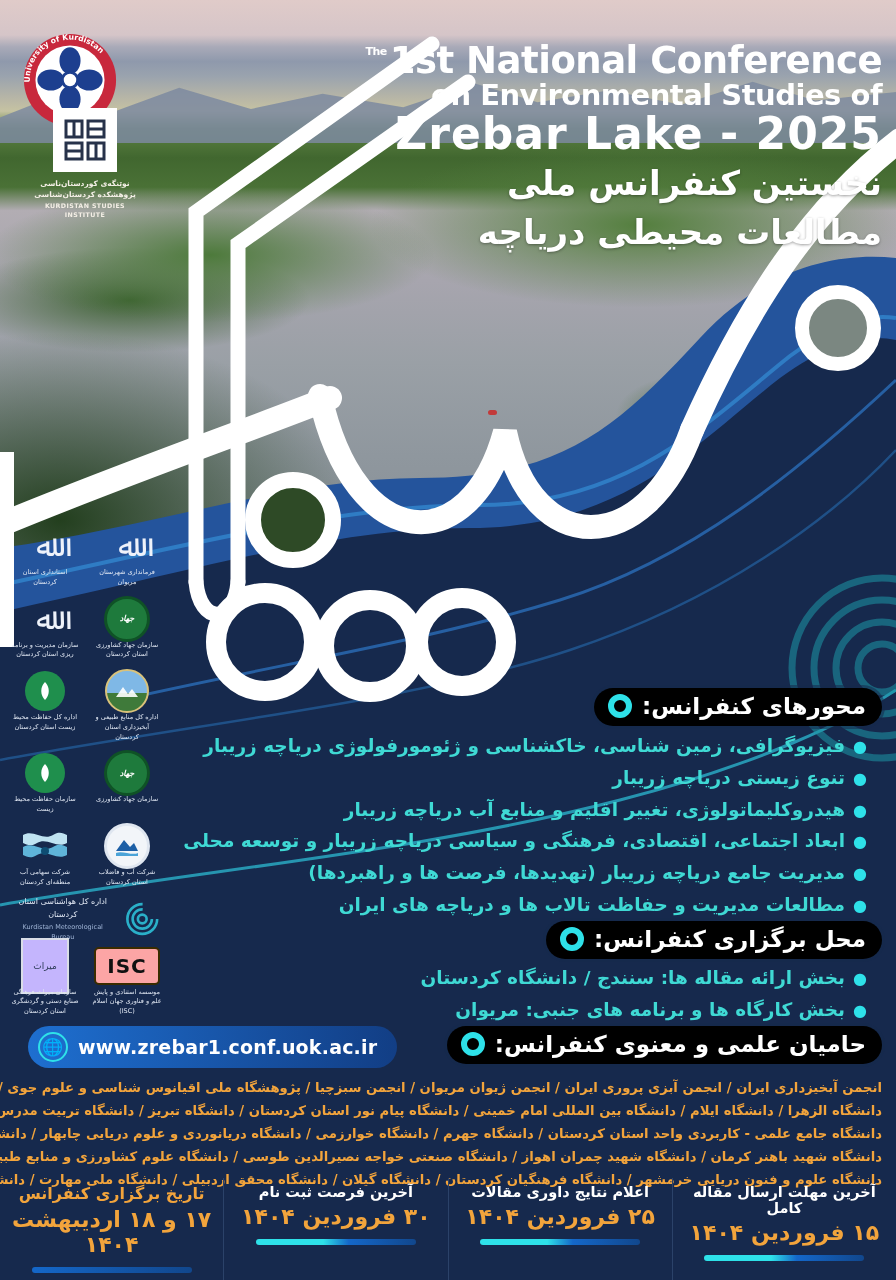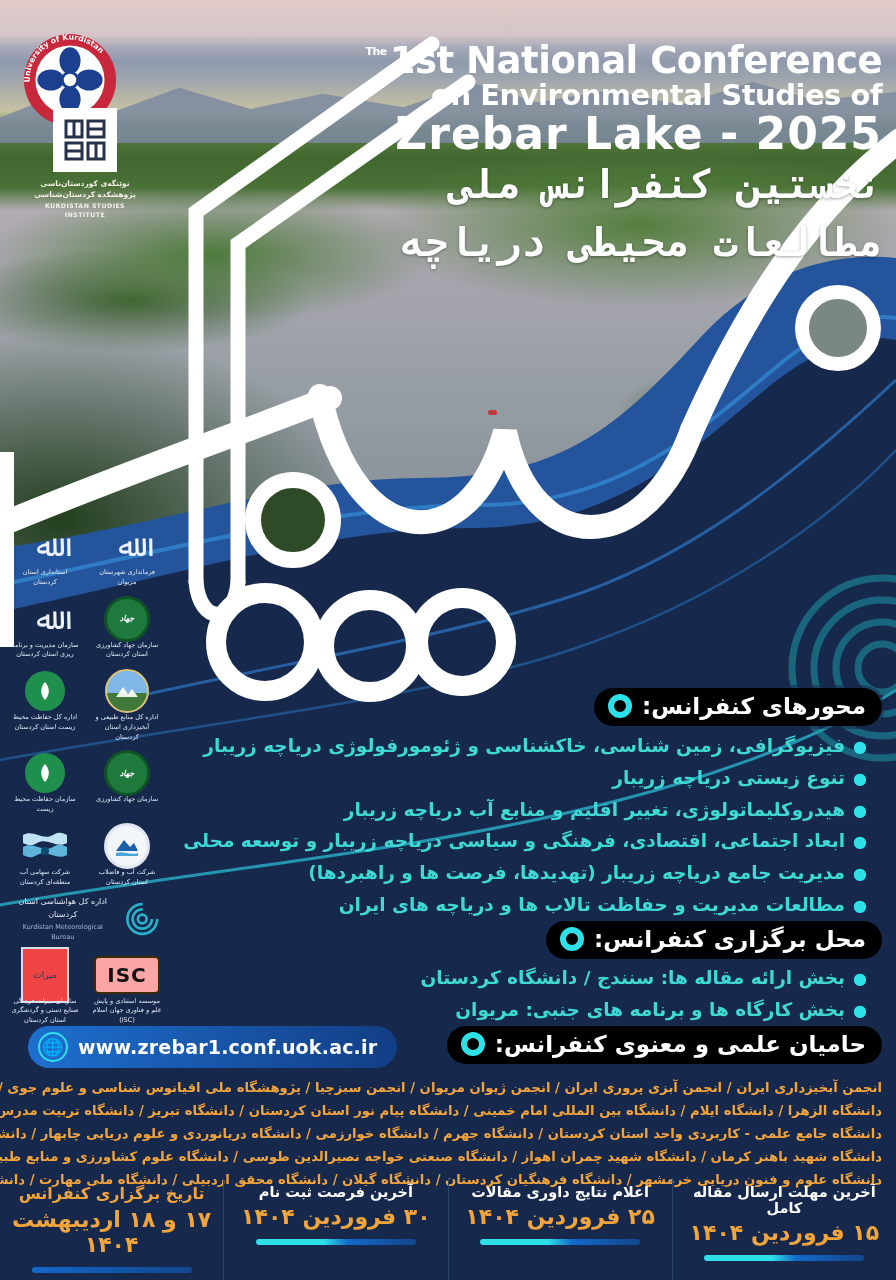--- a/index.html
+++ b/index.html
@@ -35,35 +35,35 @@
   .inst .sq{width:64px;height:64px;margin:0 auto 6px;background:#fff;display:flex;align-items:center;justify-content:center;}
   .inst .cap{color:#f4efe6;font-size:7.5px;line-height:1.5;font-weight:bold;}
   .inst .cap .en{font-size:6.3px;letter-spacing:.4px;}
 
   
   .title{position:absolute;right:14px;top:42px;text-align:right;color:#fff;}
   .title .en1{font-size:37px;font-weight:bold;letter-spacing:-.5px;line-height:1.02;}
   .title .the{font-size:11px;font-weight:bold;vertical-align:18px;margin-right:3px;}
   .title .en2{font-size:29px;font-weight:bold;letter-spacing:-.5px;line-height:1.05;}
   .title .en3{font-size:44px;font-weight:bold;letter-spacing:1px;line-height:1.1;}
-  .title .fa{direction:rtl;font-size:40px;font-weight:bold;line-height:1.45;text-shadow:0 1px 3px rgba(0,0,0,.35);font-family:Liberation Mono, monospace;}
+  .title .fa{direction:rtl;font-size:34px;font-weight:bold;line-height:1.45;text-shadow:0 1px 3px rgba(0,0,0,.35);}
 
   
   .orgs{position:absolute;left:10px;top:524px;width:152px;color:#e8ecf4;}
   .org-row{display:flex;justify-content:space-between;margin-bottom:9px;}
   .org{width:70px;text-align:center;}
   .org .ic{height:44px;display:flex;align-items:center;justify-content:center;}
   .org .cap{font-size:6.5px;line-height:1.5;direction:rtl;color:#dfe6f2;}
   .emblem{color:#eef2fa;font-size:30px;line-height:1;}
   .badge{width:40px;height:40px;border-radius:50%;display:flex;align-items:center;justify-content:center;color:#fff;font-size:8px;font-weight:bold;font-style:italic;}
-  .met{display:flex;align-items:center;justify-content:flex-start;gap:8px;margin:4px 0 10px;}
+  .met{display:flex;align-items:center;justify-content:flex-start;gap:8px;margin:4px 0 1px;}
   .met .cap{font-size:8px;direction:rtl;text-align:center;color:#dfe6f2;line-height:1.6;}
   .met .cap .en{font-size:6.5px;color:#9fb4d6;direction:ltr;}
   .isc{width:62px;height:34px;background:#fca5a5;border-radius:5px;display:flex;align-items:center;justify-content:center;color:#111;font-weight:bold;font-size:20px;letter-spacing:1px;border:2px solid #3a2c00;}
-  .heritage{width:44px;height:52px;background:#ef4444;border:2px solid #d9dde6;display:flex;align-items:center;justify-content:center;font-size:9px;color:#2b3a55;}
+  .heritage{width:44px;height:52px;background:#c4b5fd;border:2px solid #d9dde6;display:flex;align-items:center;justify-content:center;font-size:9px;color:#2b3a55;}
 
   
   .pill{position:absolute;display:flex;align-items:center;gap:10px;background:#000000;border-radius:26px;padding:5px 16px 7px 14px;box-shadow:0 0 0 3px rgba(22,41,77,.55);}
   .pill .ring{width:24px;height:24px;border:6px solid #2ee1e9;border-radius:50%;box-sizing:border-box;flex:0 0 auto;}
   .pill .txt{color:#fff;font-weight:bold;font-size:23px;direction:rtl;white-space:nowrap;}
   .bullets{position:absolute;right:29px;text-align:right;direction:rtl;}
   .bullet{color:#3fd9d4;font-weight:bold;font-size:18.5px;line-height:1.72;white-space:nowrap;}
   .bullet .dot{color:#2ee1e9;margin-left:8px;font-size:16px;}
 
   

